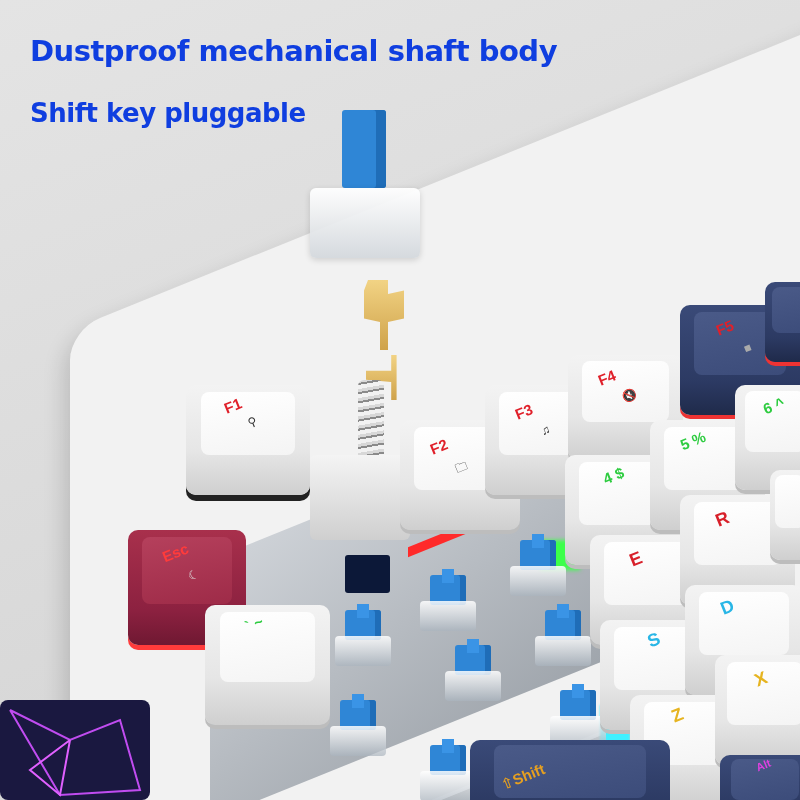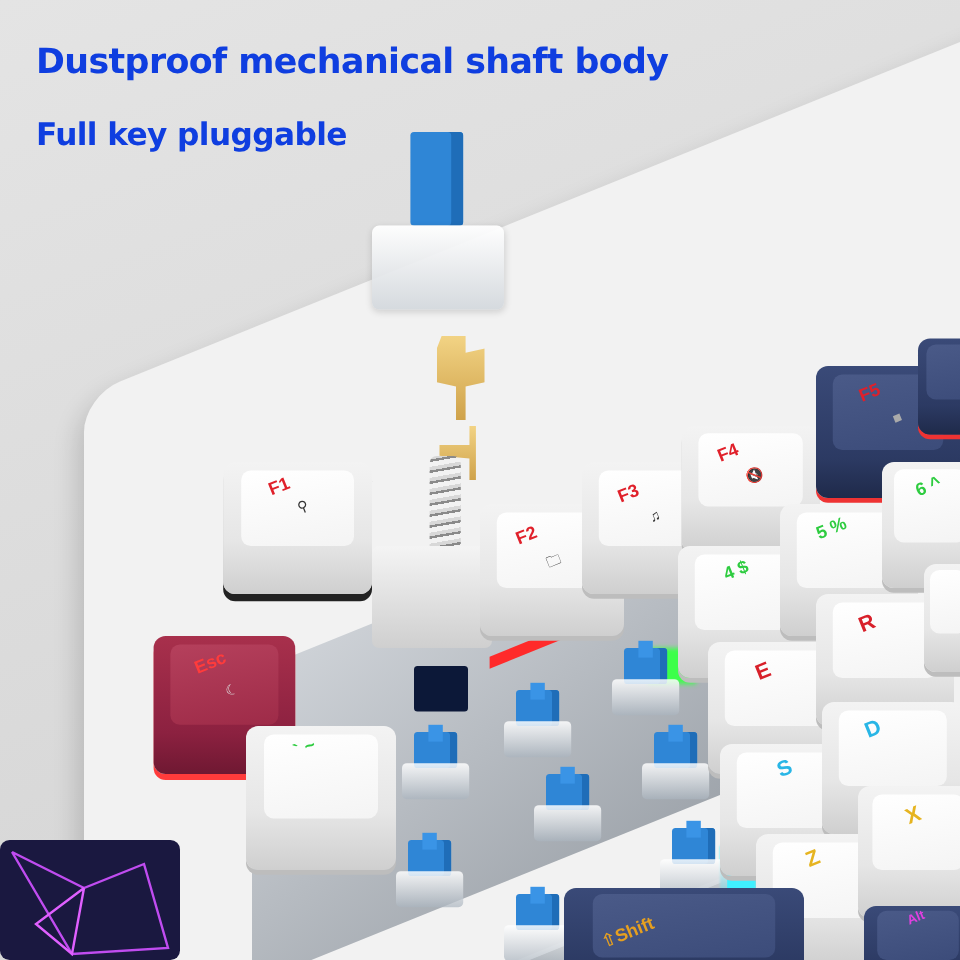--- a/index.html
+++ b/index.html
@@ -35,21 +35,21 @@
   .switch .stem:after{content:"";position:absolute;left:12px;top:-6px;width:12px;height:14px;background:#3a94e6;}
   .switch .house{position:absolute;left:0;top:26px;width:56px;height:30px;background:linear-gradient(180deg,rgba(255,255,255,.85),rgba(170,180,190,.7));border-radius:4px;}
 
   .exploded{position:absolute;}
   .glow{position:absolute;height:10px;}
 </style>
 </head>
 <body>
 
 <h1 class="headline" id="h1">Dustproof mechanical shaft body</h1>
-<h2 class="headline" id="h2">Full key pluggable</h2>
+<h2 class="headline" id="h2">Shift key pluggable</h2>
 
 <div class="kb-case"></div>
 <div class="plate"></div>
 
 <div class="exploded" style="left:300px;top:110px;width:140px;height:380px;">
   <div style="position:absolute;left:42px;top:0;width:44px;height:78px;background:#2f86d6;box-shadow:inset -10px 0 0 #1f6db8;border-radius:3px;"></div>
   <div style="position:absolute;left:10px;top:78px;width:110px;height:70px;background:linear-gradient(180deg,rgba(255,255,255,.95),rgba(210,215,220,.9));border-radius:6px;box-shadow:0 2px 6px rgba(0,0,0,.15);"></div>
   <div style="position:absolute;left:64px;top:170px;width:40px;height:70px;background:linear-gradient(180deg,#f2d384,#cfa24a);clip-path:polygon(10% 0,60% 0,60% 20%,100% 15%,100% 55%,60% 60%,60% 100%,40% 100%,40% 60%,0 55%,0 15%);"></div>
   <div style="position:absolute;left:66px;top:245px;width:36px;height:45px;background:linear-gradient(180deg,#f2d384,#cfa24a);clip-path:polygon(70% 0,85% 0,85% 100%,70% 100%,70% 60%,0 55%,0 35%,70% 35%);"></div>
   <div style="position:absolute;left:58px;top:270px;width:26px;height:95px;background:repeating-linear-gradient(170deg,#d8d8d8 0 3px,#8a8a8a 3px 5px,transparent 5px 9px);border-radius:6px;"></div>

